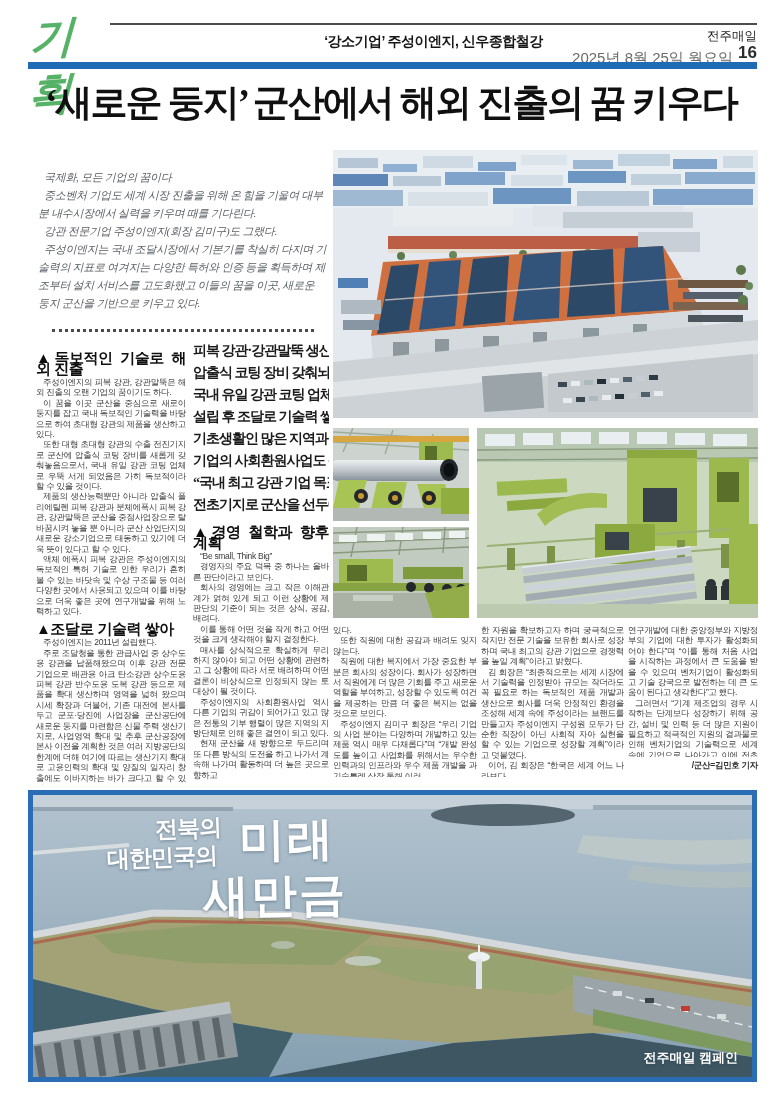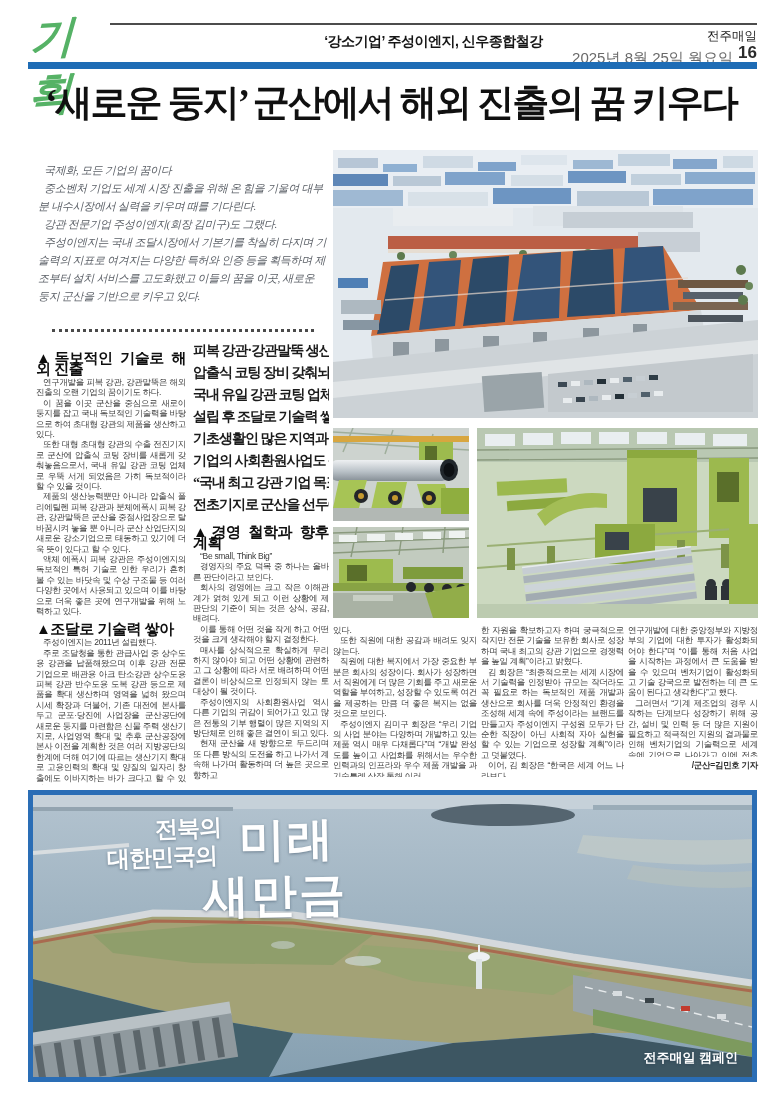--- a/index.html
+++ b/index.html
@@ -21,21 +21,21 @@
   .date-line{position:absolute;right:49px;top:49px;font-size:15px;color:#6a6a6a;margin-left:40px;}
   .page-num{position:absolute;right:25px;top:43px;font-size:17px;font-weight:bold;color:#2b2b2b;}
   .blue-bar{position:absolute;left:28px;right:25px;top:62px;height:7px;background:var(--masthead-blue,#1e6cb5);}
   
   .headline{
     position:absolute;left:0;right:0;top:78px;text-align:center;
     font-family:Liberation Serif, serif;font-size:37px;font-weight:bold;
     color:#101010;letter-spacing:-2px;
   }
   
-  .lead{position:absolute;left:38px;top:161px;width:289px;
+  .lead{position:absolute;left:38px;top:168px;width:289px;
     font-family:"Liberation Serif",serif;font-style:italic;font-size:11px;
     line-height:18px;color:#5a5f66;letter-spacing:-0.3px;}
   .lead p{margin:0;text-indent:6px;}
   .dots{position:absolute;left:52px;top:329px;width:262px;border-bottom:3px dotted #4a4a4a;}
   
   .col{position:absolute;font-size:8.5px;line-height:10.4px;color:#3a3a3a;
     text-align:justify;letter-spacing:-0.3px;word-break:break-all;overflow:hidden;}
   .col p{margin:0;text-indent:7px;}
   .col p.cont{text-indent:0;}
   .col h4{margin:7px 0 3px;font-size:15px;line-height:11px;color:#0e0e0e;letter-spacing:-0.5px;}
@@ -181,21 +181,21 @@
           <rect x="295" y="243" width="9" height="5" fill="#c7ced3"></rect>
         <rect x="308" y="242" width="9" height="5" fill="#50606c"></rect>
           <rect x="321" y="241" width="9" height="5" fill="#e8ecee"></rect>
       </g>
       <rect x="150" y="224" width="60" height="36" fill="#9aa4a9" transform="rotate(-4 180 242)"></rect>
     </svg>
   </div>
 
   <div class="col col1">
     <h4>▲독보적인 기술로 해외 진출</h4>
-    <p>연구개발을 피복 강관, 강관말뚝은 해외 진출의 오랜 기업의 꿈이기도 하다.</p>
+    <p>주성이엔지의 피복 강관, 강관말뚝은 해외 진출의 오랜 기업의 꿈이기도 하다.</p>
     <p>이 꿈을 이곳 군산을 중심으로 새로이 둥지를 잡고 국내 독보적인 기술력을 바탕으로 하여 초대형 강관의 제품을 생산하고 있다.</p>
     <p>또한 대형 초대형 강관의 수출 전진기지로 군산에 압출식 코팅 장비를 새롭게 갖춰놓음으로서, 국내 유일 강관 코팅 업체로 우뚝 서게 되었음은 가히 독보적이라 할 수 있을 것이다.</p>
     <p>제품의 생산능력뿐만 아니라 압출식 폴리에틸렌 피복 강관과 분체에폭시 피복 강관, 강관말뚝은 군산을 중점사업장으로 탈바꿈시켜 놓을 뿐 아니라 군산 산업단지의 새로운 강소기업으로 태동하고 있기에 더욱 뜻이 있다고 할 수 있다.</p>
     <p>액체 에폭시 피복 강관은 주성이엔지의 독보적인 특허 기술로 인한 우리가 흔히 볼 수 있는 바닷속 및 수상 구조물 등 여러 다양한 곳에서 사용되고 있으며 이를 바탕으로 더욱 좋은 곳에 연구개발을 위해 노력하고 있다.</p>
     <h4>▲조달로 기술력 쌓아</h4>
     <p>주성이엔지는 2011년 설립했다.</p>
     <p>주로 조달청을 통한 관급사업 중 상수도용 강관을 납품해왔으며 이후 강관 전문 기업으로 배관용 아크 탄소강관 상수도용 피복 강관 반수도용 도복 강관 등으로 제품을 확대 생산하며 영역을 넓혀 왔으며 시세 확장과 더불어, 기존 대전에 본사를 두고 군포·당진에 사업장을 군산공단에 새로운 둥지를 마련함은 신물 주력 생산기지로, 사업영역 확대 및 추후 군산공장에 본사 이전을 계획한 것은 여러 지방공단의 한계에 더해 여기에 따르는 생산기지 확대로 고용인력의 확대 및 양질의 일자리 창출에도 이바지하는 바가 크다고 할 수 있다.</p>
     <p>주성이엔지, 신우종합철강 제품은 무공해 에폭시수지 타입의 도료를 사용해 휘발성 유기화합물을 최소화한 친환경적이고 주성이엔지, 신우종합철강의 제품은 항균제를 포함하고 있</p>
   </div>
 

